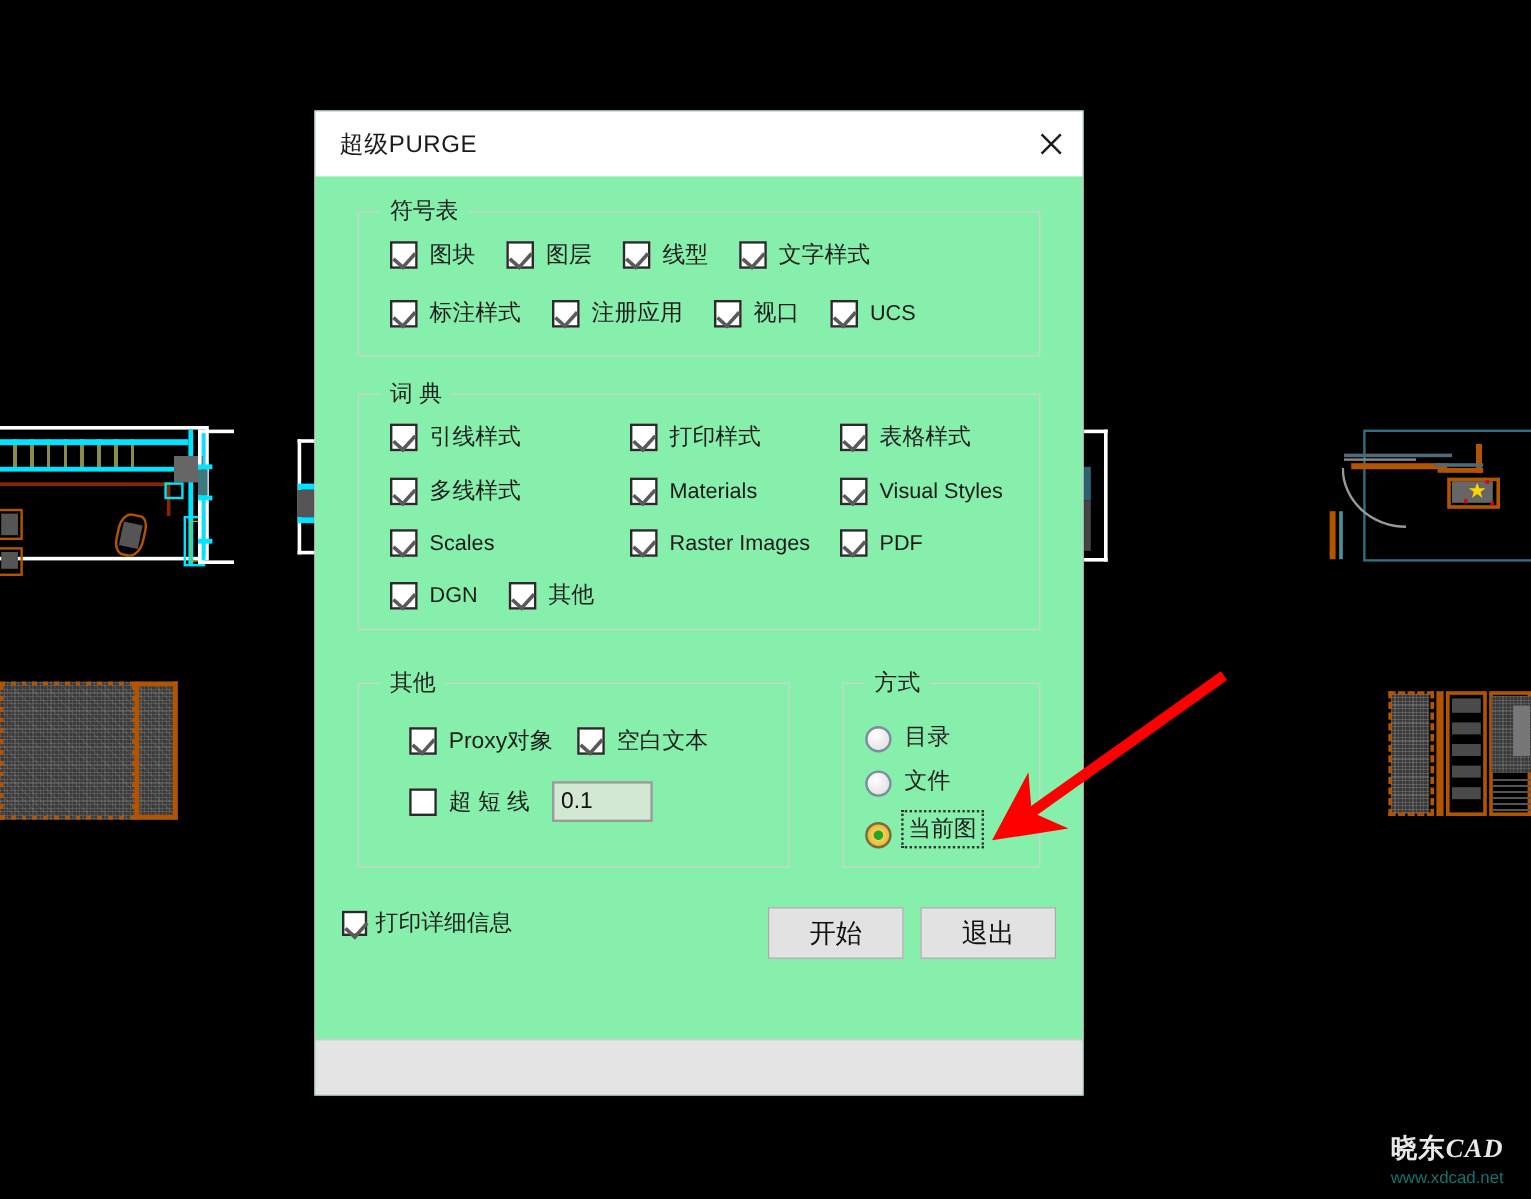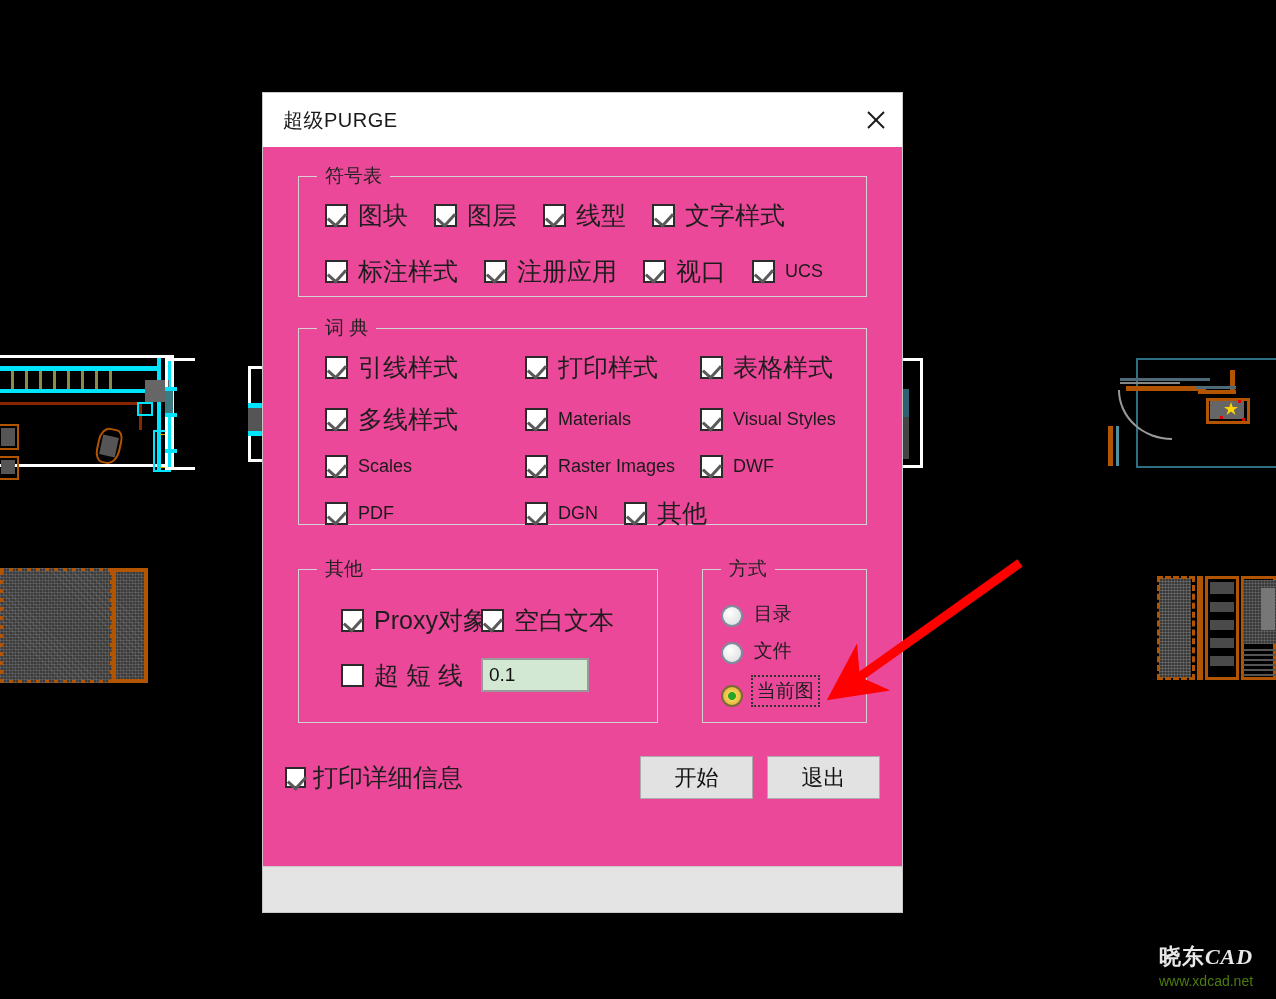--- a/index.html
+++ b/index.html
@@ -95,95 +95,95 @@
      background-image:
        repeating-linear-gradient(0deg,rgba(255,255,255,.13) 0 1px,transparent 1px 3px),
        repeating-linear-gradient(90deg,rgba(255,255,255,.11) 0 1px,transparent 1px 3px);
      background-color:#3a3a3a;}
   #block-right-low .lines{position:absolute;left:86px;top:78px;width:33px;height:30px;
      background-image:repeating-linear-gradient(0deg,#555 0 2px,transparent 2px 5px);}
   #block-right-low .gbox{position:absolute;left:104px;top:20px;width:14px;height:42px;background:#777;}
 
   
   #dialog{position:absolute;left:262px;top:92px;width:641px;height:821px;
-     background:#ec4899;border:1px solid #c8c8c8;box-sizing:border-box;
+     background:#86efac;border:1px solid #c8c8c8;box-sizing:border-box;
      box-shadow:0 0 0 1px rgba(0,0,0,.07);}
   #titlebar{height:54px;background:#ffffff;display:flex;align-items:center;
      justify-content:space-between;padding:0 0 0 20px;box-sizing:border-box;}
   #title-text{font-size:20px;color:#1a1a1a;letter-spacing:.5px;}
   #close-btn{width:52px;height:54px;display:flex;align-items:center;justify-content:center;
      cursor:pointer;}
   #close-btn svg{display:block;}
   #dialog-body{padding:0 22px;box-sizing:border-box;}
 
   fieldset.group{border:1px solid #d2d2d2;margin:13px;padding:0;background:transparent;position:relative;}
   fieldset.group > legend{padding:0 8px;font-size:19px;color:#222;margin-left:18px;}
 
   .cb-row{display:flex;align-items:center;}
   .cb{display:flex;align-items:center;cursor:pointer;}
   .box{width:23px;height:23px;border:2px solid #2b2b2b;background:#fff;
      box-sizing:border-box;position:relative;flex:0 0 auto;}
   .box.checked::after{content:"";position:absolute;left:4px;top:3px;width:9px;height:14px;
      border:solid #5a5a5a;border-width:0 3px 3px 0;transform:rotate(42deg);}
-  .cb-label{margin-left:10px;font-size:25px;color:#1d1d1d;white-space:nowrap;}
+  .cb-label{margin-left:10px;font-size:19px;color:#1d1d1d;white-space:nowrap;}
   .cb-label.en{font-size:18px;color:#1a1a1a;}
 
   
   #grp-symbol{margin-top:16px;height:132px;}
   #grp-symbol .cb-row{padding-left:26px;}
   #grp-symbol .row1{margin-top:10px;}
   #grp-symbol .row2{margin-top:23px;}
   #grp-symbol .cb{margin-right:26px;}
 
   #grp-dict{margin-top:18px;height:208px;}
   #grp-dict .grid{display:grid;grid-template-columns:200px 175px auto;
      row-gap:19px;padding:10px 0 0 26px;}
 
   #lower-row{display:flex;gap:18px;margin-top:18px;align-items:flex-start;}
   #grp-other{width:386px;height:165px;}
   #grp-other .inner{padding:22px 0 0 42px;}
   #grp-other .r1{display:flex;align-items:center;}
   #grp-other .r1 .cb:first-child{width:140px;}
   #grp-other .r2{display:flex;align-items:center;margin-top:21px;}
-  #num-input{margin-left:18px;width:108px;height:34px;background:#d2e8d2;
+  #num-input{margin-left:18px;width:84px;height:34px;background:#d2e8d2;
      border:2px solid #9a9a9a;box-sizing:border-box;font-size:19px;color:#111;
      padding:0 6px;line-height:30px;font-family:"Liberation Sans",sans-serif;outline:none;}
 
   #grp-method{width:176px;height:165px;}
   #grp-method .inner{padding:8px 0 0 18px;}
   .radio-row{display:flex;align-items:flex-end;margin-top:11px;cursor:pointer;}
   .radio{width:22px;height:22px;border-radius:50%;box-sizing:border-box;flex:0 0 auto;
      background:radial-gradient(circle at 38% 34%,#ffffff 0%,#eaeaea 55%,#d8dce0 100%);
      border:2px solid #7d8c9e;}
   .radio.sel{background:radial-gradient(circle at 50% 50%,#27a527 0%,#27a527 28%,#f5cf5a 34%,#e8b93c 70%,#b88a1c 100%);
      border:2px solid #7a6a3a;}
   .radio-label{margin-left:11px;font-size:19px;color:#1d1d1d;}
   .radio-label.focused{border:2px dotted #333;padding:1px 4px;margin-left:8px;}
 
-  #bottom-row{display:flex;align-items:center;margin-top:20px;}
+  #bottom-row{display:flex;align-items:flex-start;margin-top:20px;}
   #detail-cb{display:flex;align-items:center;cursor:pointer;}
   #detail-cb .box{width:21px;height:21px;}
   #detail-cb .cb-label{margin-left:7px;}
   #btns{margin-left:auto;display:flex;gap:14px;}
   .btn{width:113px;height:43px;background:#e2e2e2;border:1px solid #ababab;
      font-size:22px;color:#111;display:flex;align-items:center;justify-content:center;
      cursor:pointer;font-family:"Liberation Sans",sans-serif;box-sizing:border-box;}
   #dialog-footer{position:absolute;left:0;right:0;bottom:0;height:45px;background:#e4e4e4;
      border-top:1px solid #c9c9c9;}
 
   
   #arrow-annotation{position:absolute;left:810px;top:550px;width:230px;height:160px;pointer-events:none;}
 
   
   #watermark{position:absolute;right:8px;bottom:10px;width:124px;text-align:center;
      color:#d8d8d8;}
   #wm-logo{font-size:22px;font-weight:bold;letter-spacing:1px;color:#e8e8e8;
      font-family:"DejaVu Sans",sans-serif;}
   #wm-logo .cad{font-style:italic;font-family:"Liberation Serif",serif;}
-  #wm-url{font-size:14px;color:#4d7c0f;margin-top:1px;}
+  #wm-url{font-size:14px;color:#0f766e;margin-top:1px;}
 </style>
 </head>
 <body>
 
 <div id="cad-canvas">
 
   <div id="plan-left" class="cad-shape">
     <div class="hatch-row"></div>
     <div class="wall-top"></div>
     <div class="wall-top2"></div>
@@ -360,24 +360,20 @@
           <span class="box checked"></span>
           <span class="cb-label en">Scales</span>
         </div>
         <div class="cb">
           <span class="box checked"></span>
           <span class="cb-label en">Raster Images</span>
         </div>
 
         <div class="cb">
           <span class="box checked"></span>
-          <span class="cb-label en">DWF</span>
-        </div>
-        <div class="cb">
-          <span class="box checked"></span>
           <span class="cb-label en">PDF</span>
         </div>
         <div style="display:flex">
           <div class="cb">
             <span class="box checked"></span>
             <span class="cb-label en">DGN</span>
           </div>
           <div class="cb" style="margin-left:26px">
             <span class="box checked"></span>
             <span class="cb-label">其他</span>

